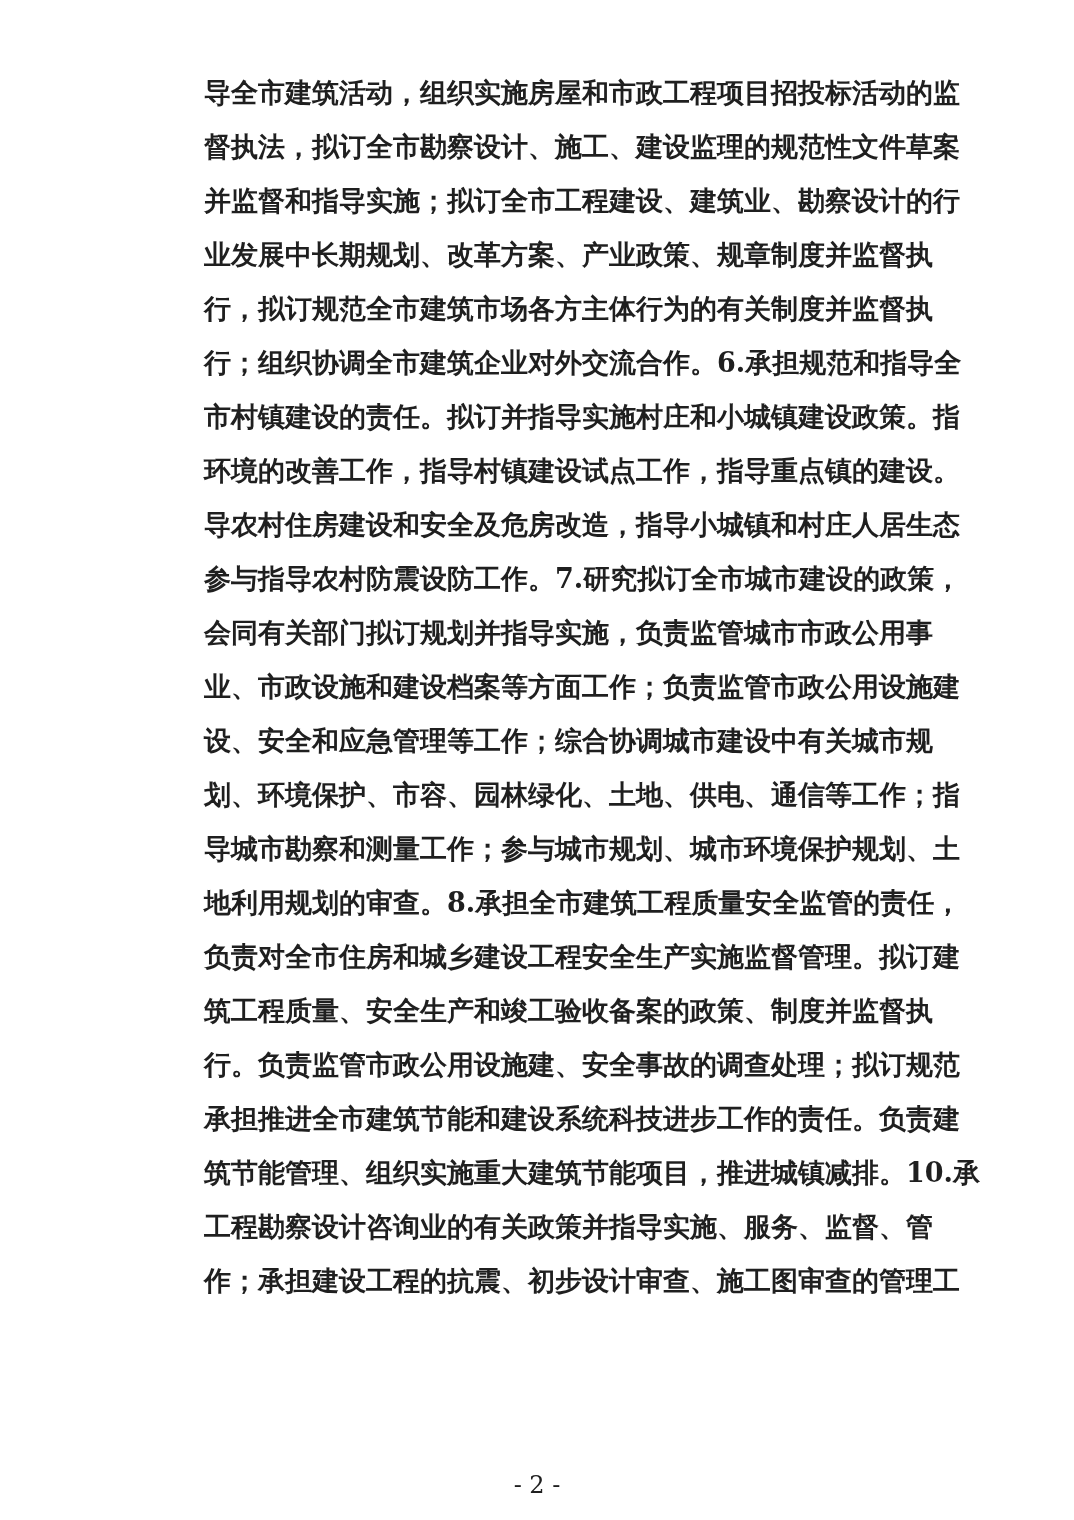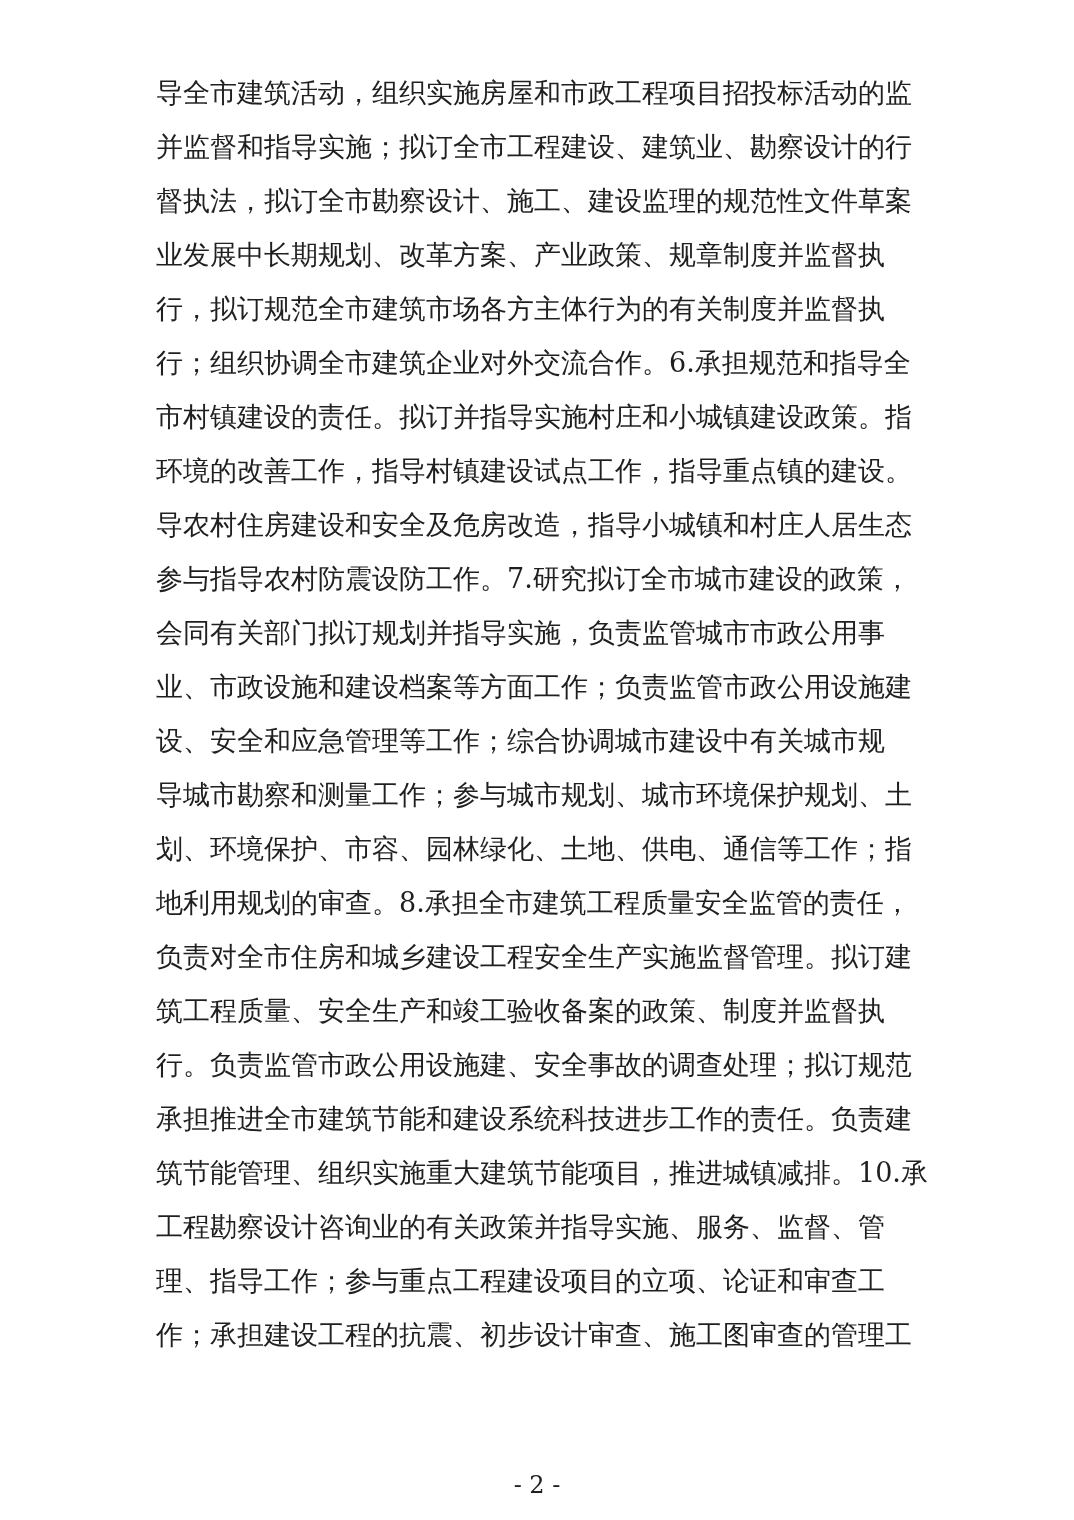--- a/index.html
+++ b/index.html
@@ -24,21 +24,22 @@
   }
   .line {
     height: 54px;
     line-height: 54px;
     font-size: 27px;
     letter-spacing: 0;
     white-space: nowrap;
     text-align: justify;
     text-align-last: justify;
     text-justify: inter-character;
-    font-weight: 400;
+    font-weight: 700;
+    margin-left: 48px;
   }
   
   .line::after {
     content: "";
     display: inline-block;
     width: 100%;
   }
   .footer {
     position: absolute;
     left: 0;
@@ -51,38 +52,37 @@
     color: #1f1f1f;
     font-family: "DejaVu Serif", "Liberation Serif", serif;
   }
 </style>
 </head>
 <body>
 
 <div class="page">
   <div class="text-block">
     <div class="line">导全市建筑活动，组织实施房屋和市政工程项目招投标活动的监</div>
+    <div class="line">督执法，拟订全市勘察设计、施工、建设监理的规范性文件草案</div>
     <div class="line">并监督和指导实施；拟订全市工程建设、建筑业、勘察设计的行</div>
-    <div class="line">督执法，拟订全市勘察设计、施工、建设监理的规范性文件草案</div>
     <div class="line">业发展中长期规划、改革方案、产业政策、规章制度并监督执</div>
     <div class="line">行，拟订规范全市建筑市场各方主体行为的有关制度并监督执</div>
     <div class="line">行；组织协调全市建筑企业对外交流合作。6.承担规范和指导全</div>
     <div class="line">市村镇建设的责任。拟订并指导实施村庄和小城镇建设政策。指</div>
     <div class="line">环境的改善工作，指导村镇建设试点工作，指导重点镇的建设。</div>
     <div class="line">导农村住房建设和安全及危房改造，指导小城镇和村庄人居生态</div>
     <div class="line">参与指导农村防震设防工作。7.研究拟订全市城市建设的政策，</div>
     <div class="line">会同有关部门拟订规划并指导实施，负责监管城市市政公用事</div>
     <div class="line">业、市政设施和建设档案等方面工作；负责监管市政公用设施建</div>
     <div class="line">设、安全和应急管理等工作；综合协调城市建设中有关城市规</div>
+    <div class="line">划、环境保护、市容、园林绿化、土地、供电、通信等工作；指</div>
     <div class="line">导城市勘察和测量工作；参与城市规划、城市环境保护规划、土</div>
-    <div class="line">划、环境保护、市容、园林绿化、土地、供电、通信等工作；指</div>
     <div class="line">地利用规划的审查。8.承担全市建筑工程质量安全监管的责任，</div>
     <div class="line">负责对全市住房和城乡建设工程安全生产实施监督管理。拟订建</div>
     <div class="line">筑工程质量、安全生产和竣工验收备案的政策、制度并监督执</div>
     <div class="line">行。负责监管市政公用设施建、安全事故的调查处理；拟订规范</div>
     <div class="line">承担推进全市建筑节能和建设系统科技进步工作的责任。负责建</div>
     <div class="line">筑节能管理、组织实施重大建筑节能项目，推进城镇减排。10.承</div>
     <div class="line">工程勘察设计咨询业的有关政策并指导实施、服务、监督、管</div>
-    <div class="line">理、指导工作；参与重点工程建设项目的立项、论证和审查工</div>
     <div class="line">作；承担建设工程的抗震、初步设计审查、施工图审查的管理工</div>
   </div>
   <div class="footer">- 2 -</div>
 </div>
 
 </body></html>

